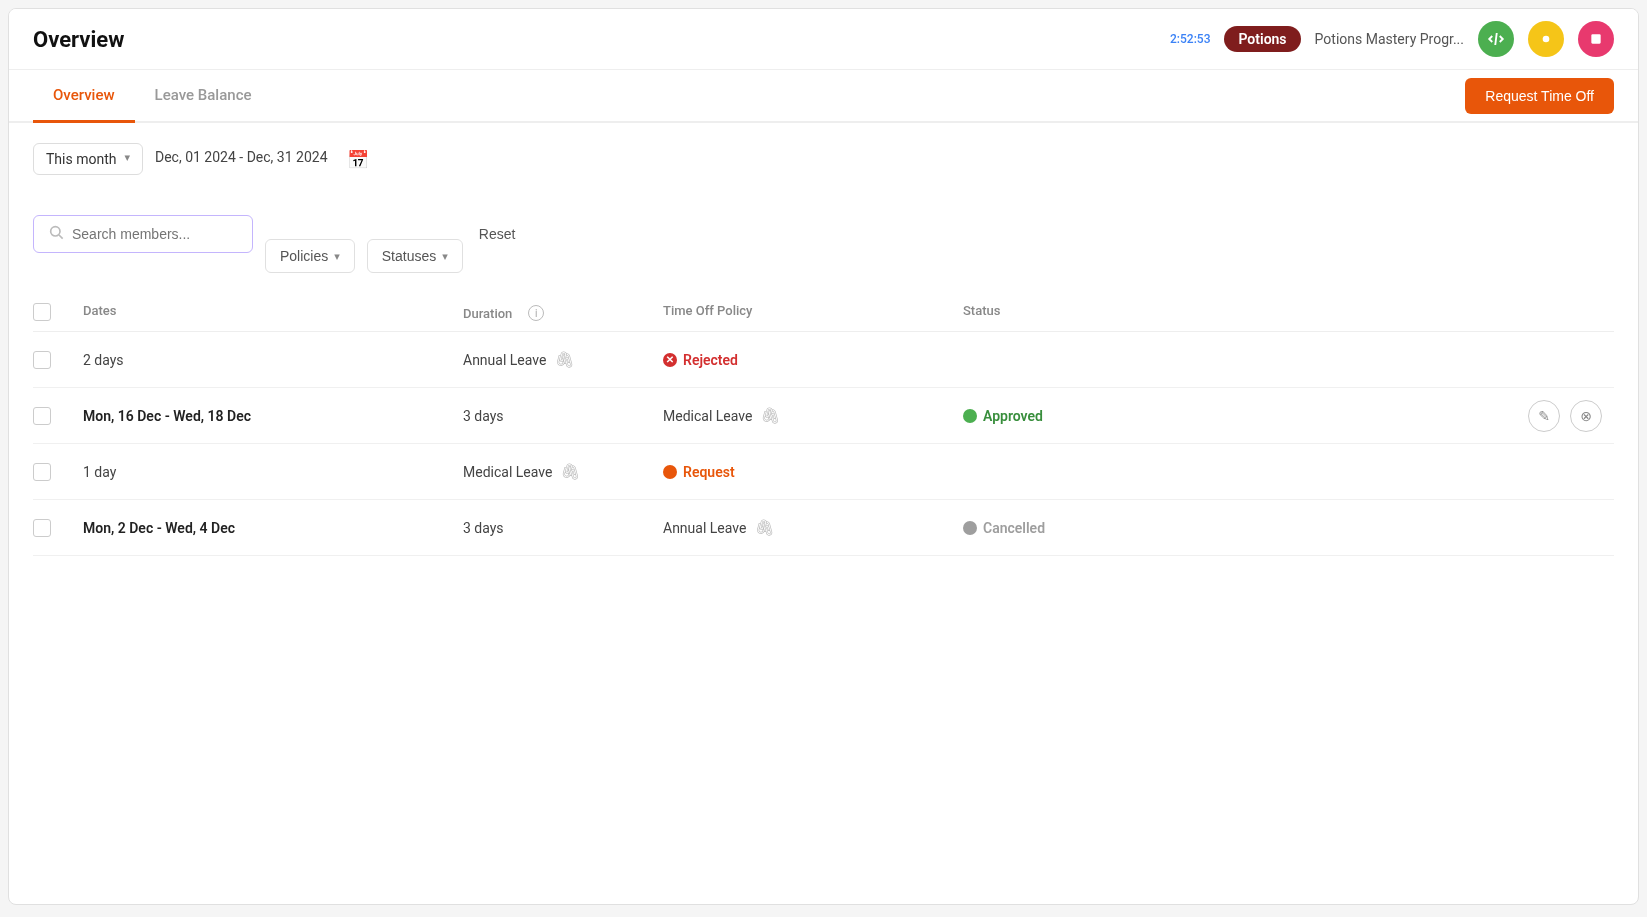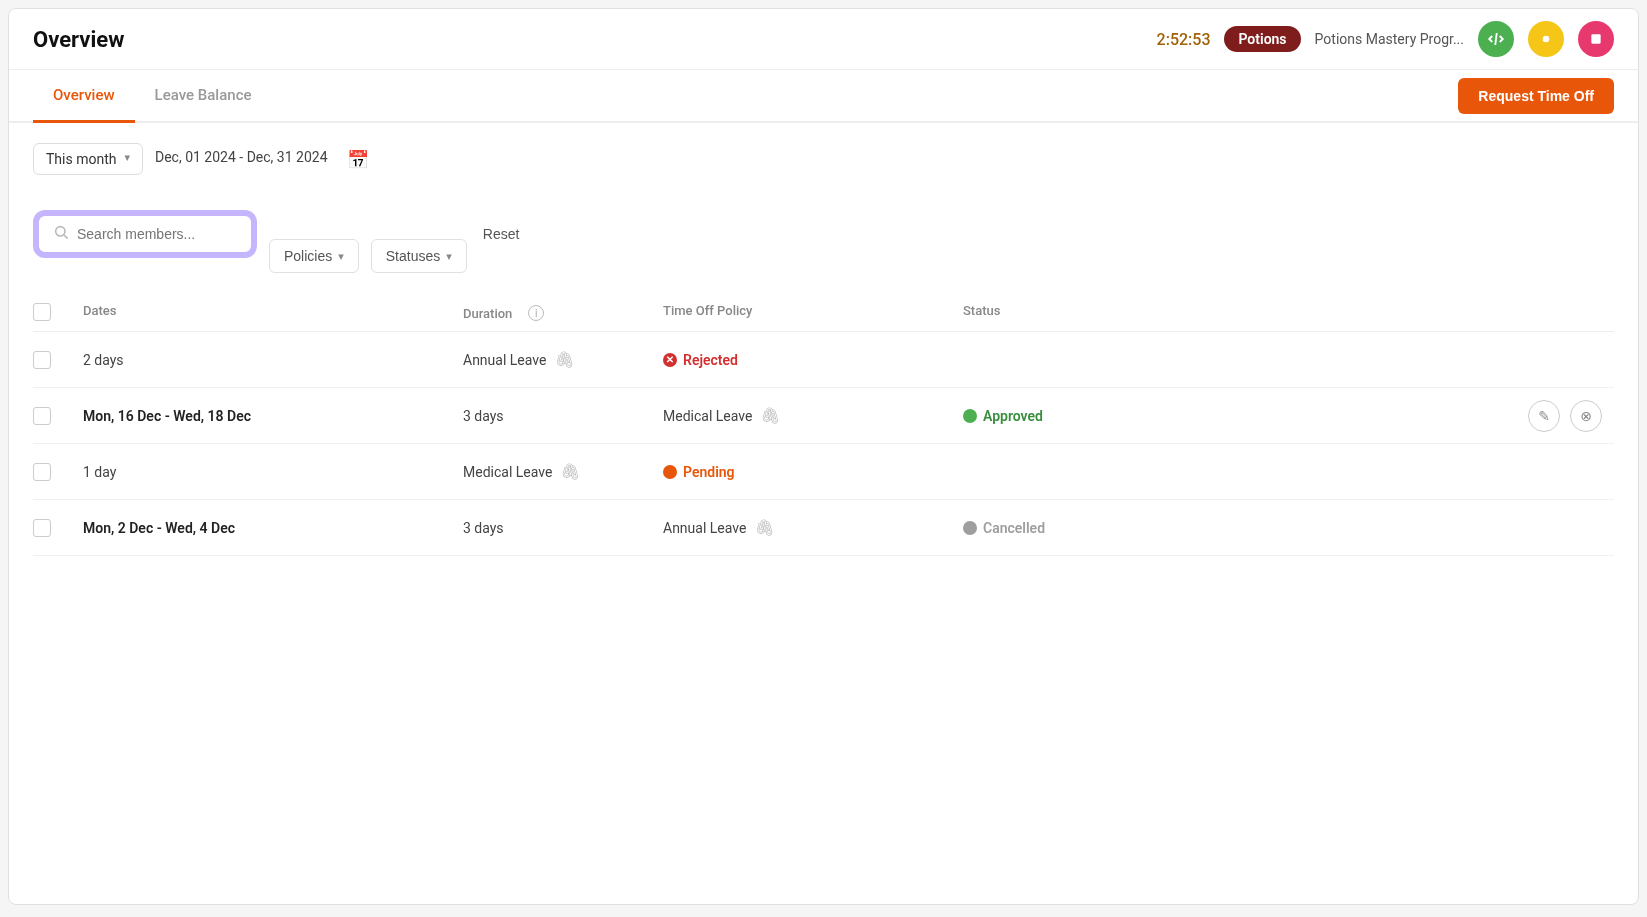--- a/index.html
+++ b/index.html
@@ -31,22 +31,22 @@
       font-size: 22px;
       font-weight: 700;
       color: #111;
     }
     .header-right {
       display: flex;
       align-items: center;
       gap: 14px;
     }
     .header-time {
-      font-size: 16px;
-      color: #a16207;
+      font-size: 12px;
+      color: #3b82f6;
       font-weight: 500;
     }
     .potions-badge {
       background: #7f1d1d;
       color: #fff;
       border-radius: 20px;
       padding: 5px 14px;
       font-size: 14px;
       font-weight: 600;
     }
@@ -94,21 +94,21 @@
       color: #e8560a;
       border-bottom: 3px solid #e8560a;
     }
     .request-btn {
       background: #e8560a;
       color: #fff;
       border: none;
       border-radius: 6px;
       padding: 10px 20px;
       font-size: 14px;
-      font-weight: 700;
+      font-weight: 400;
       cursor: pointer;
     }
 
     
     .content {
       padding: 20px 24px;
       background: #fff;
     }
 
     
@@ -142,22 +142,22 @@
     .search-filters {
       display: flex;
       align-items: center;
       gap: 12px;
       margin-bottom: 20px;
     }
     .search-box {
       display: flex;
       align-items: center;
       gap: 8px;
-      border: 6px solid #c4b5fd;
-      border-radius: 12px;
+      border: 1px solid #c4b5fd;
+      border-radius: 6px;
       padding: 8px 14px;
       min-width: 220px;
       background: #fff;
     }
     .search-icon { color: #bbb; font-size: 16px; }
     .search-input {
       border: none;
       outline: none;
       font-size: 14px;
       color: #999;
@@ -419,21 +419,21 @@
         <div>
           <div class="checkbox"></div>
         </div>
         <div class="col-duration">1 day</div>
         <div class="col-policy">
           <span>Medical Leave</span>
           <span class="paperclip">🖇</span>
         </div>
         <div class="status-badge status-pending">
           <span class="status-dot"></span>
-          <span>Pending</span>
+          <span>Request</span>
         </div>
 
       </div>
 
       <div class="table-row">
         <div>
           <div class="checkbox"></div>
         </div>
         <div class="col-dates">Mon, 2 Dec - Wed, 4 Dec</div>
         <div class="col-duration">3 days</div>

